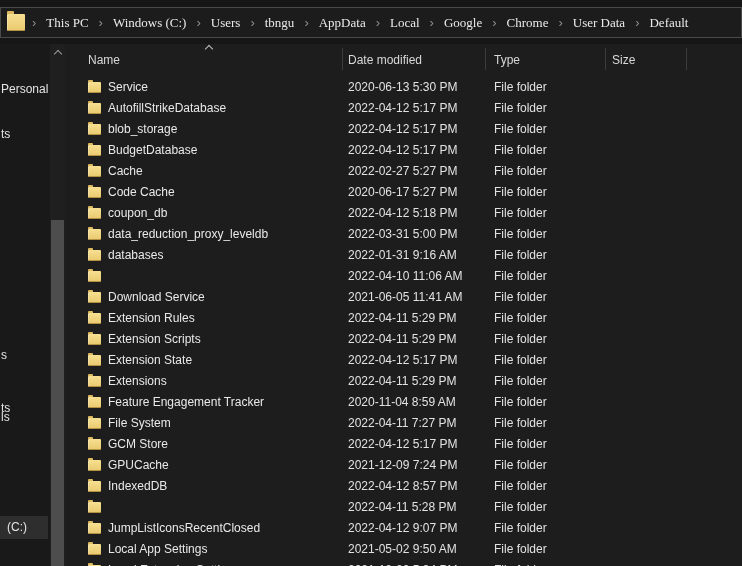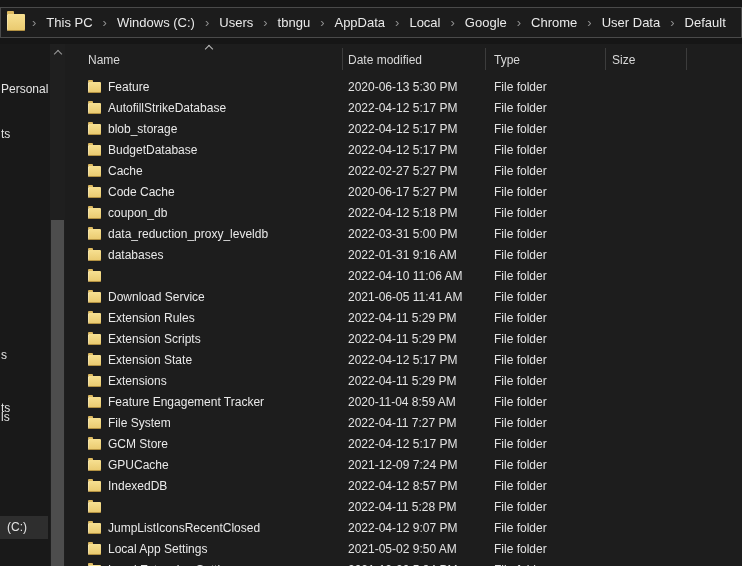--- a/index.html
+++ b/index.html
@@ -6,21 +6,21 @@
   html,body { width:742px; height:566px; overflow:hidden; background:#161616;
               font-family:"Liberation Sans","DejaVu Sans",sans-serif; }
   #app { position:relative; width:742px; height:566px; background:#161616; }
 
   
   .addrbar { position:absolute; top:7px; left:0; width:742px; height:31px;
              background:#1c1c1c; border:1px solid #4a4a4a; display:flex;
              align-items:center; }
   .addr-icon-cell { width:30px; display:flex; justify-content:center; align-items:center; }
   .crumbs { display:flex; align-items:center; height:100%; }
-  .crumb { color:#eaeaea; font-size:13px; padding:0 9px; cursor:default; white-space:nowrap; }
+  .crumb { color:#eaeaea; font-size:13px; padding:0 9px; cursor:default; white-space:nowrap;font-family:Liberation Serif, serif; }
   .crumb-sep { color:#8f8f8f; font-size:13px; padding:0 1px; }
 
   
   .folder { width:13px; height:11px; position:relative; flex:none;
             background:linear-gradient(180deg,#f7e091,#e9c96e);
             border-radius:1px;
             box-shadow: inset 0 -1px 0 rgba(125,90,20,.5), inset 1px 0 0 rgba(255,255,255,.3); }
   .folder::before { content:""; position:absolute; top:-2px; left:0; width:5px; height:2px;
             background:#ddb95f; border-radius:1px 1px 0 0; }
   .folder.big { width:18px; height:17px; }
@@ -126,21 +126,21 @@
         <span class="col-label col-date">Date modified</span>
         <span class="col-sep sep2"></span>
         <span class="col-label col-type">Type</span>
         <span class="col-sep sep3"></span>
         <span class="col-label col-size">Size</span>
         <span class="col-sep sep4"></span>
       </div>
       <div class="rows" id="rows">
           <div class="row">
             <span class="folder"></span>
-            <span class="cell c-name">Feature</span>
+            <span class="cell c-name">Service</span>
             <span class="cell c-date">2020-06-13 5:30 PM</span>
             <span class="cell c-type">File folder</span>
             <span class="cell c-size"></span>
           </div>
           <div class="row">
             <span class="folder"></span>
             <span class="cell c-name">AutofillStrikeDatabase</span>
             <span class="cell c-date">2022-04-12 5:17 PM</span>
             <span class="cell c-type">File folder</span>
             <span class="cell c-size"></span>

